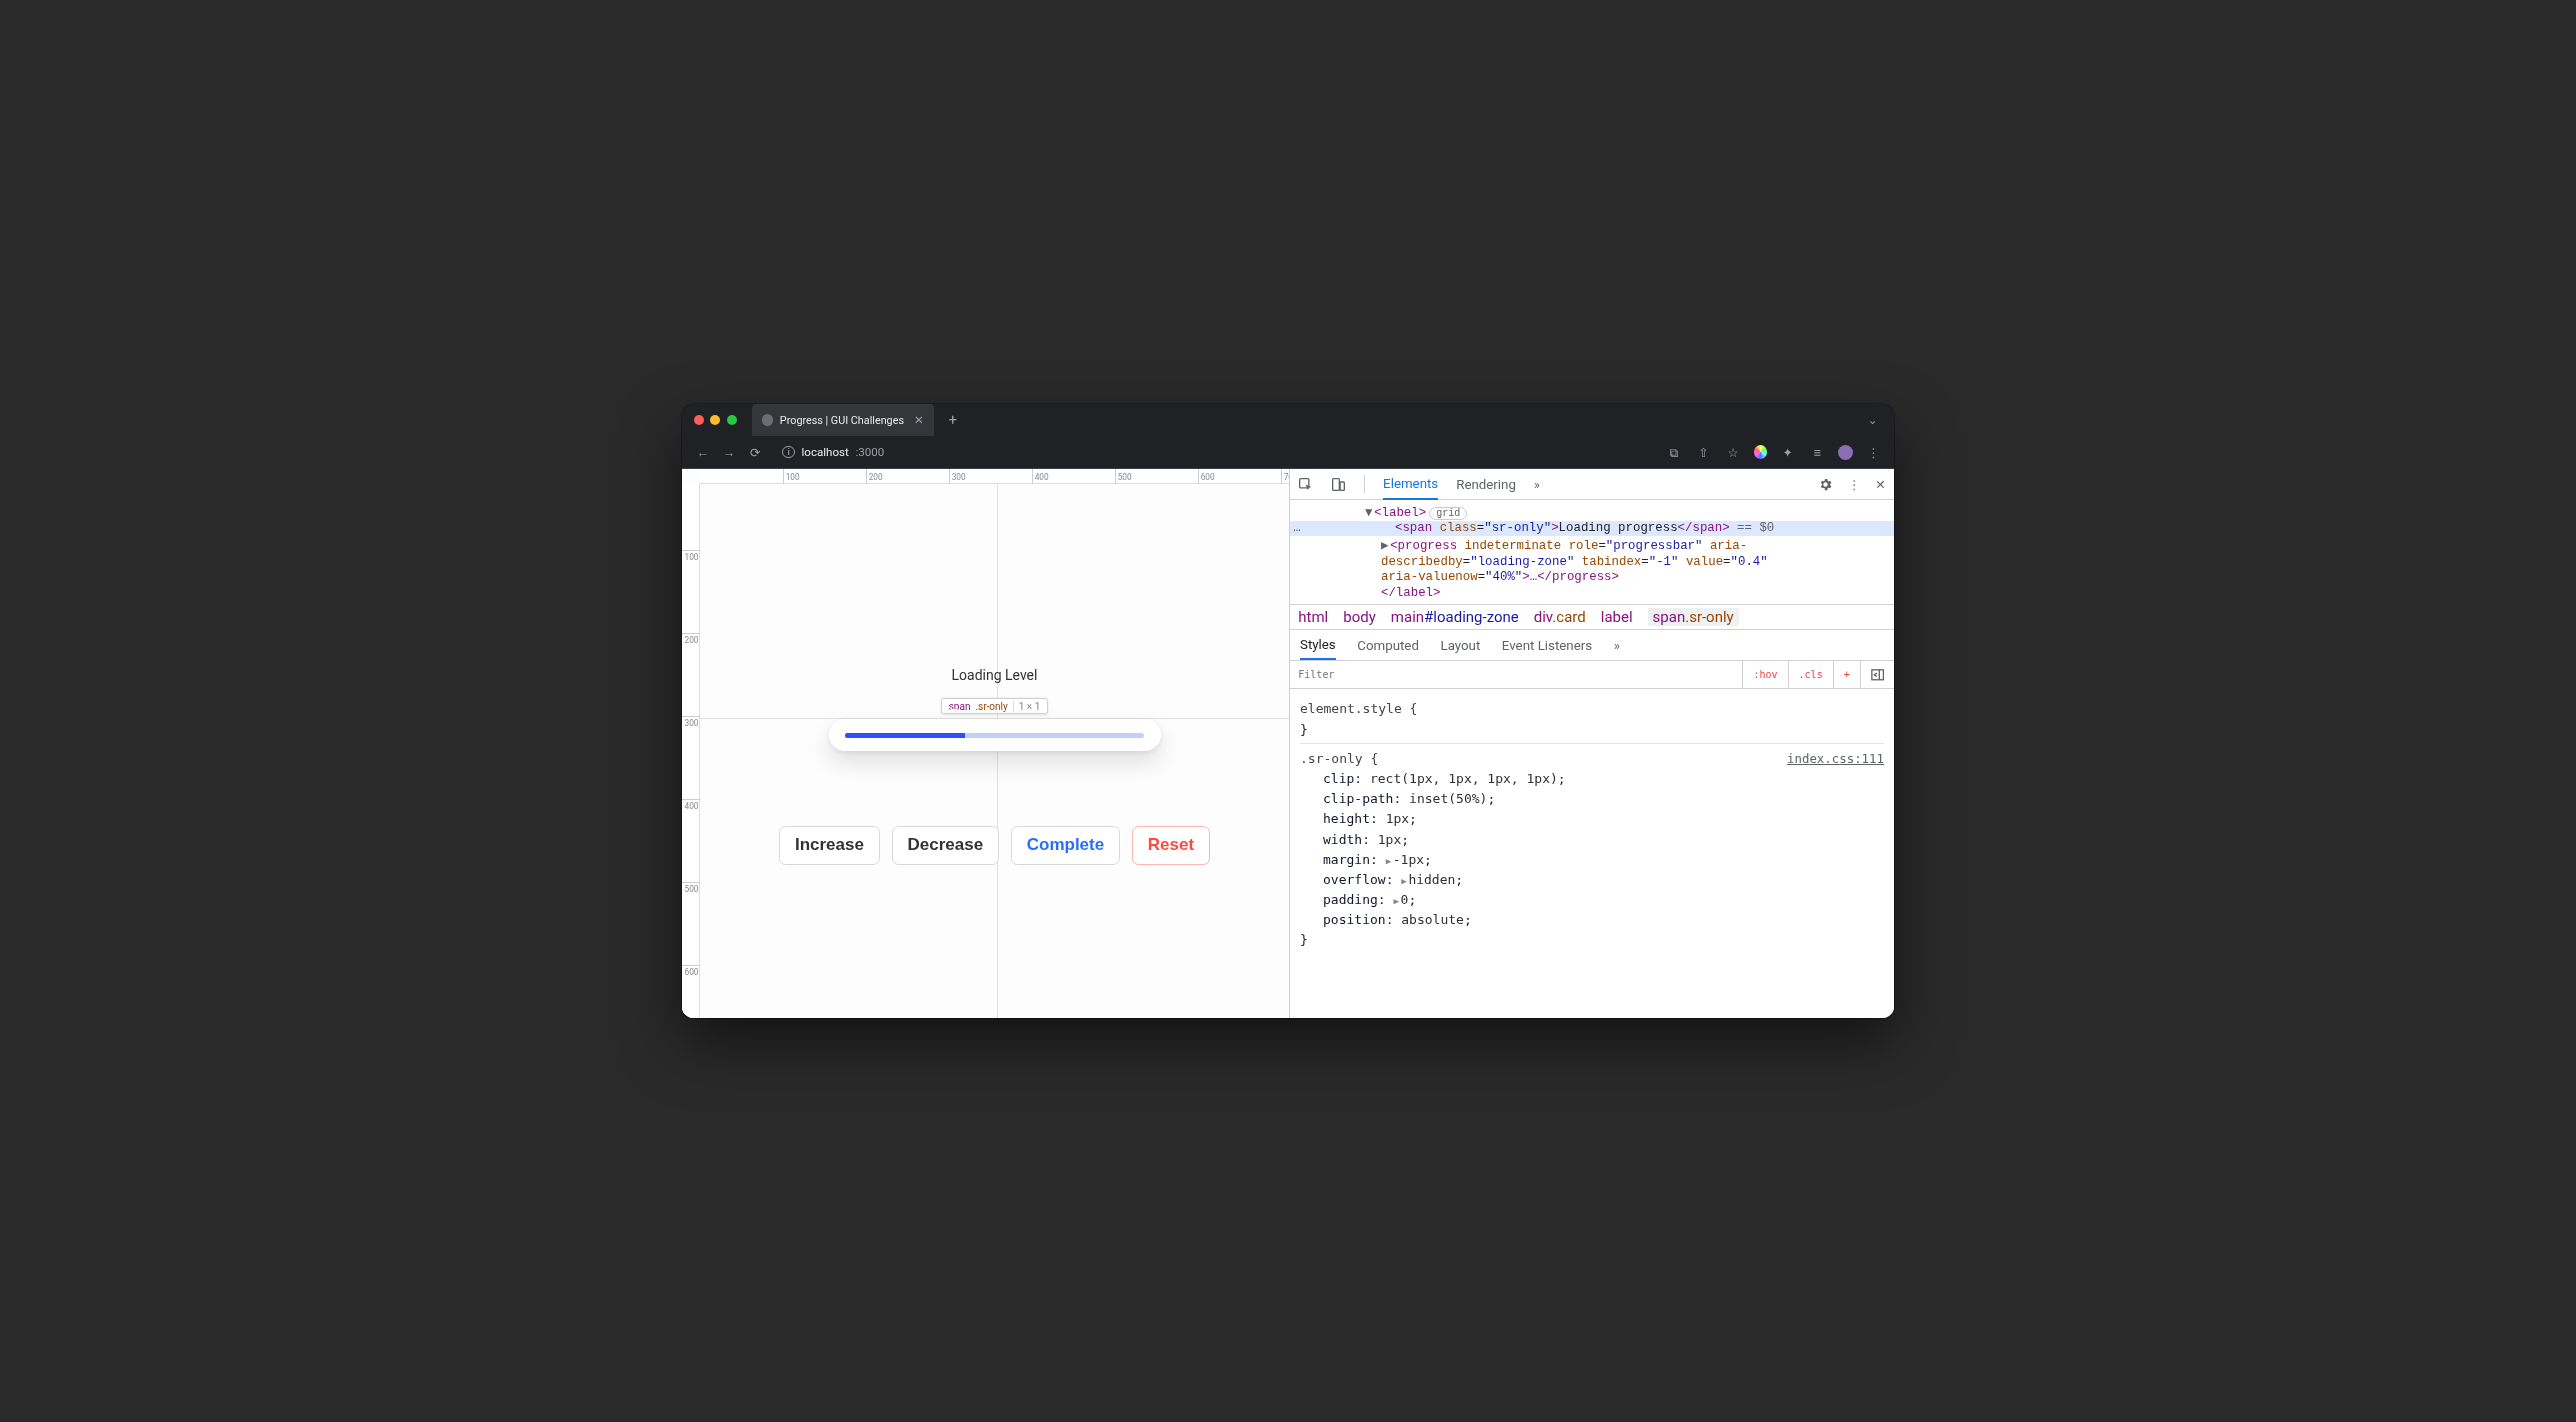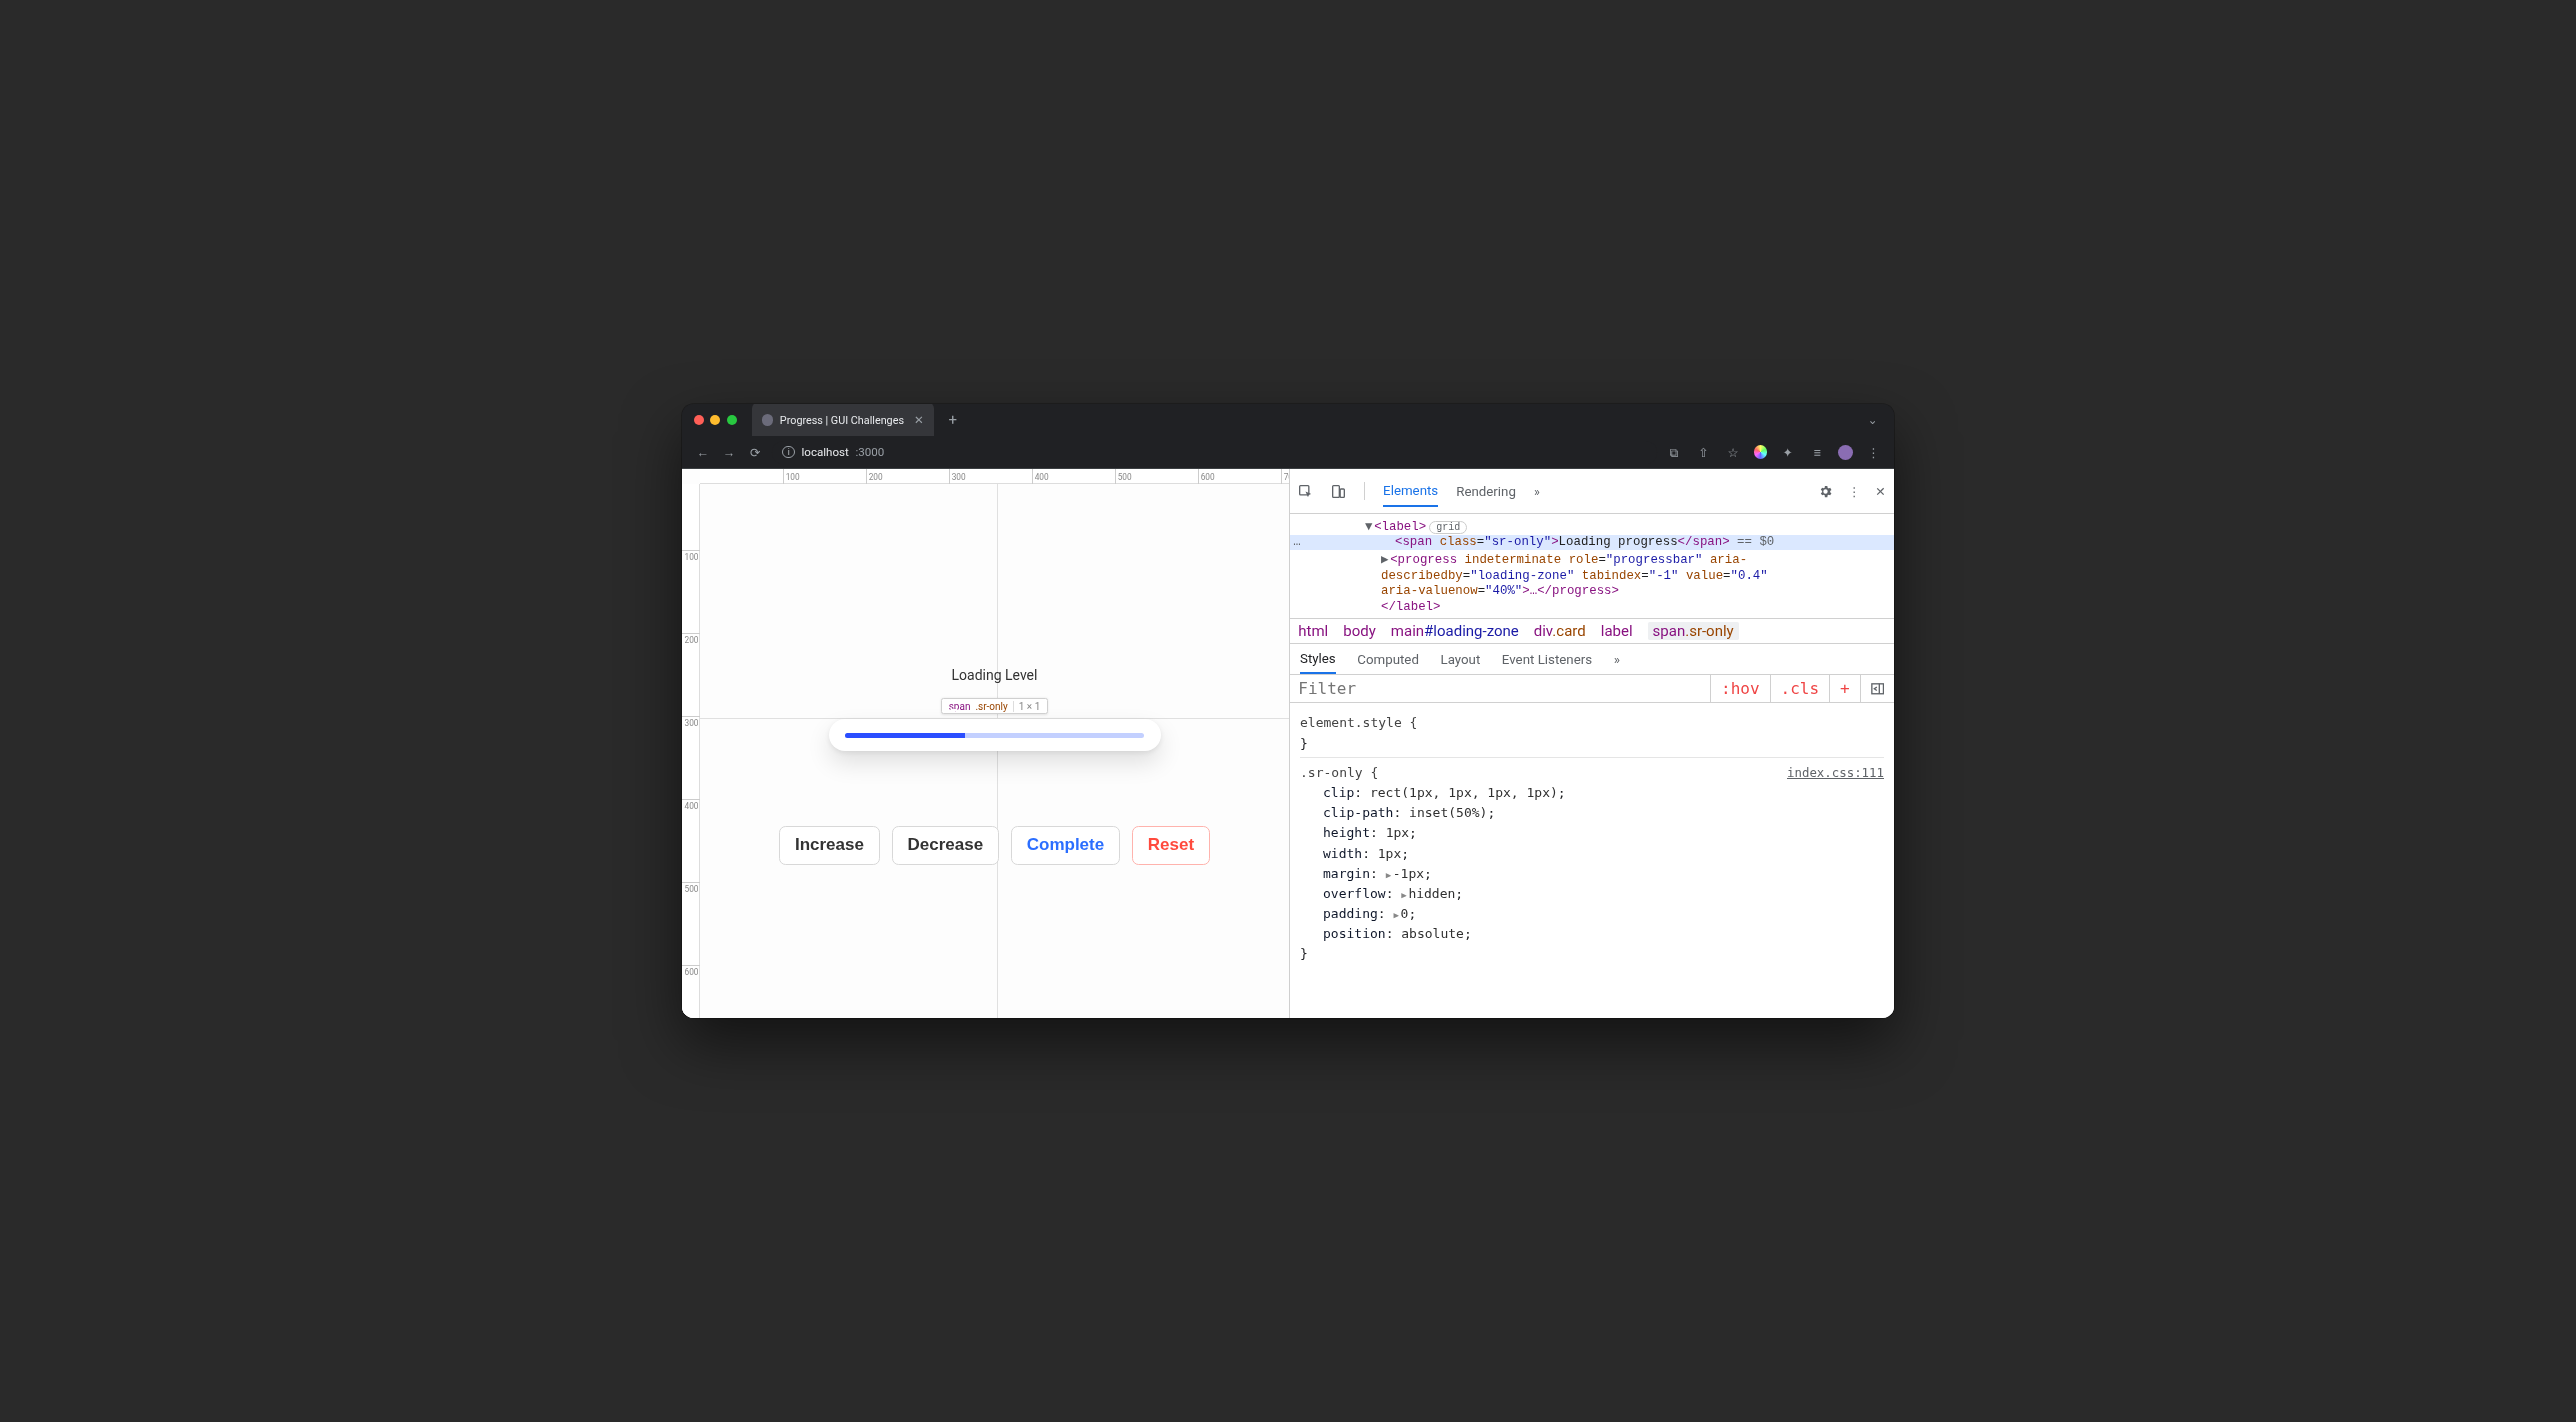--- a/index.html
+++ b/index.html
@@ -113,21 +113,21 @@
   .btn-row { display:flex; gap:11.6px; margin-top:75px; }
   .btn {
     background:#fff; border:0.8px solid #d8d8d8; border-radius:6.6px;
     padding:8.3px 15px; font-size:17px; font-weight:600; color:#333; cursor:pointer;
   }
   .btn.blue { color:#2b6eff; }
   .btn.red { color:#ff4a3d; border-color:#ffb3ad; }
   
   .devtools { flex:1; display:flex; flex-direction:column; min-width:0; border-left:0.8px solid #cfcfcf; background:#fff; color:#202124; font-size:12.4px; }
   .dt-tabs {
-    height:45px; display:flex; align-items:center; padding:0 8.3px; gap:18px;
+    height:31px; display:flex; align-items:center; padding:0 8.3px; gap:18px;
     border-bottom:0.8px solid #d0d0d0;
   }
   .dt-icon { color:#5f6368; cursor:pointer; display:inline-flex; }
   .dt-divider { width:0.8px; height:18px; background:#d0d0d0; }
   .dt-tab { color:#5f6368; cursor:pointer; padding:7.5px 0; font-size:13.3px; }
   .dt-tab.active { color:#1a73e8; border-bottom:2.5px solid #1a73e8; }
   .dt-right { margin-left:auto; display:flex; gap:15px; align-items:center; }
   .dom {
     font-family: Liberation Mono, monospace; font-size:12.4px; padding:5px 0 3.3px 0;
     white-space:nowrap;
@@ -151,21 +151,21 @@
   .crumbs .c .cl { color:#994500; }
   .crumbs .c.sel { background:#eef0f2; padding:0 5px; border-radius:1.7px; }
   .styles-tabs {
     display:flex; gap:21.6px; padding:0 10px; border-top:0.8px solid #d0d0d0;
     border-bottom:0.8px solid #d0d0d0; align-items:center; height:32px; font-size:13.3px;
   }
   .styles-tabs .st { color:#5f6368; cursor:pointer; padding:5.8px 0; }
   .styles-tabs .st.active { color:#202124; border-bottom:2.5px solid #1a73e8; }
   .filterbar {
     display:flex; align-items:center; border-bottom:0.8px solid #d0d0d0;
-    font-family: Menlo, monospace; font-size:16px; height:28px;
+    font-family: Menlo, monospace; font-size:10px; height:28px;
   }
   .filterbar input {
     flex:1; border:none; outline:none; padding:0 8.3px; font: inherit; color:#5f6368;
   }
   .fb-btn { padding:0 10px; color:#ef4444; border-left:0.8px solid #d0d0d0; height:100%; display:flex; align-items:center; cursor:pointer; gap:3.3px; }
   .styles {
     font-family: Menlo, monospace; font-size:13px; padding:5px 10px 11.6px; line-height:1.55;
     overflow:auto;
   }
   .rule { position:relative; padding-top:5px; }

